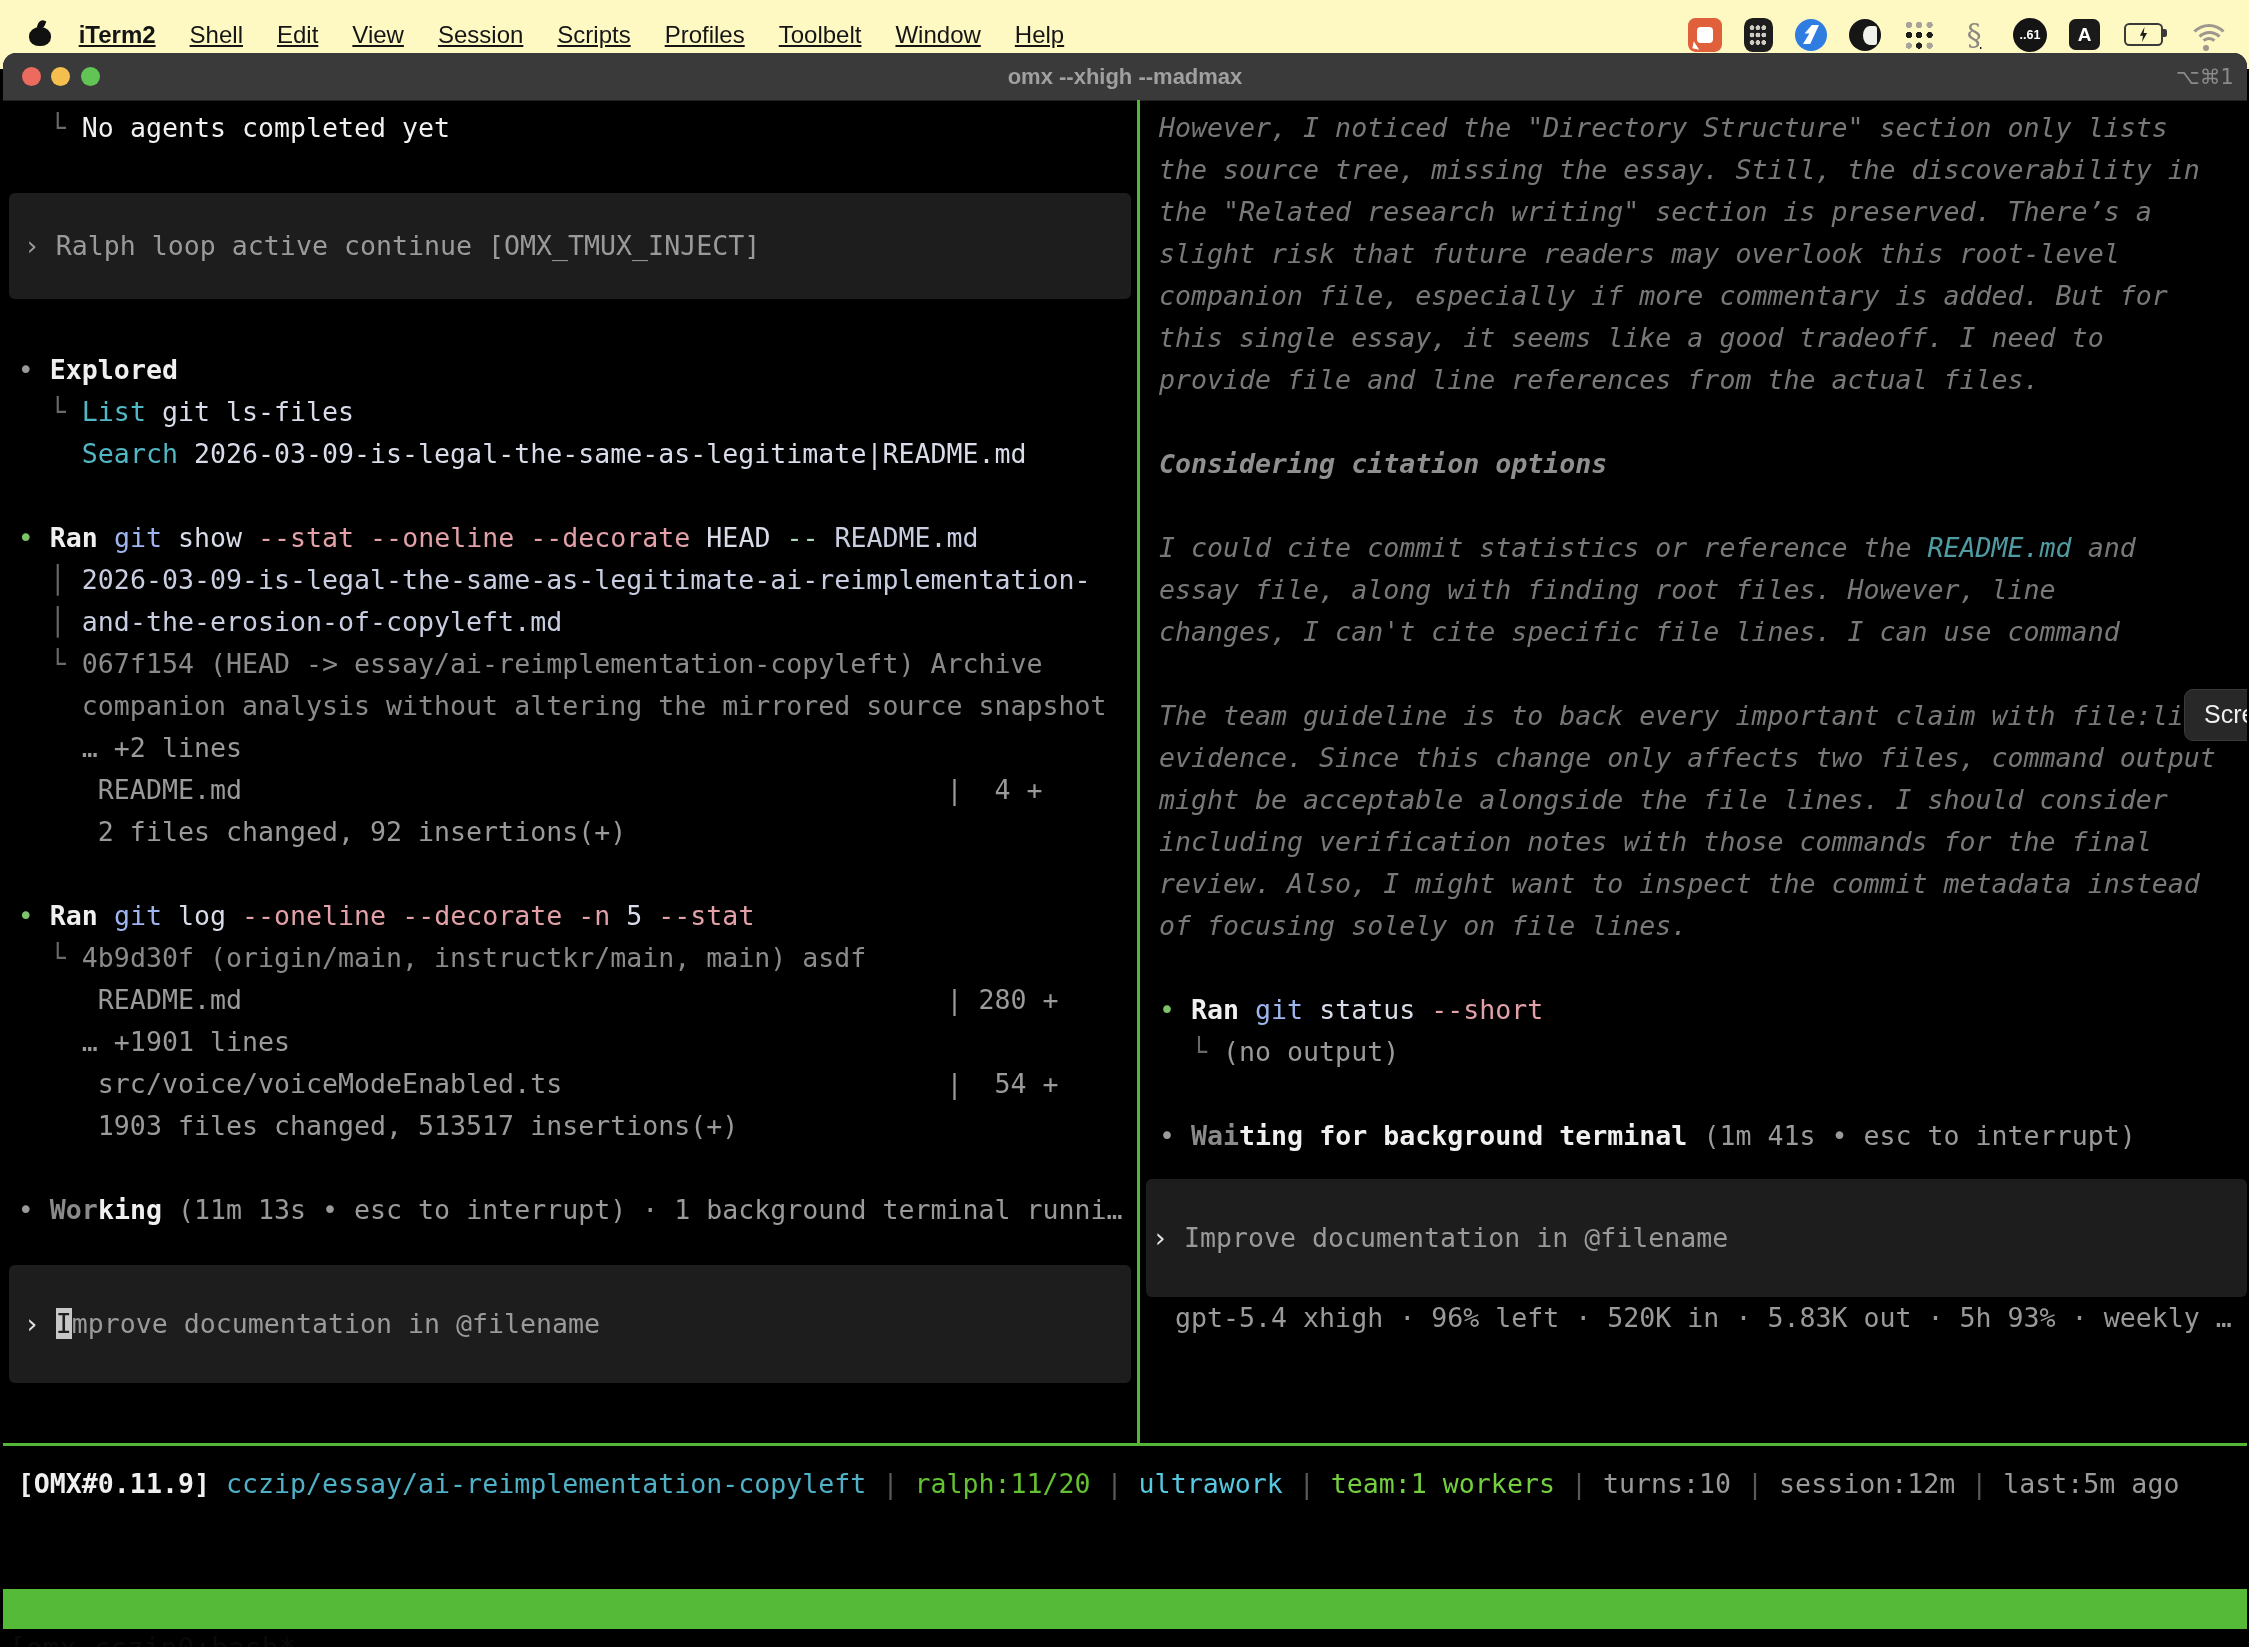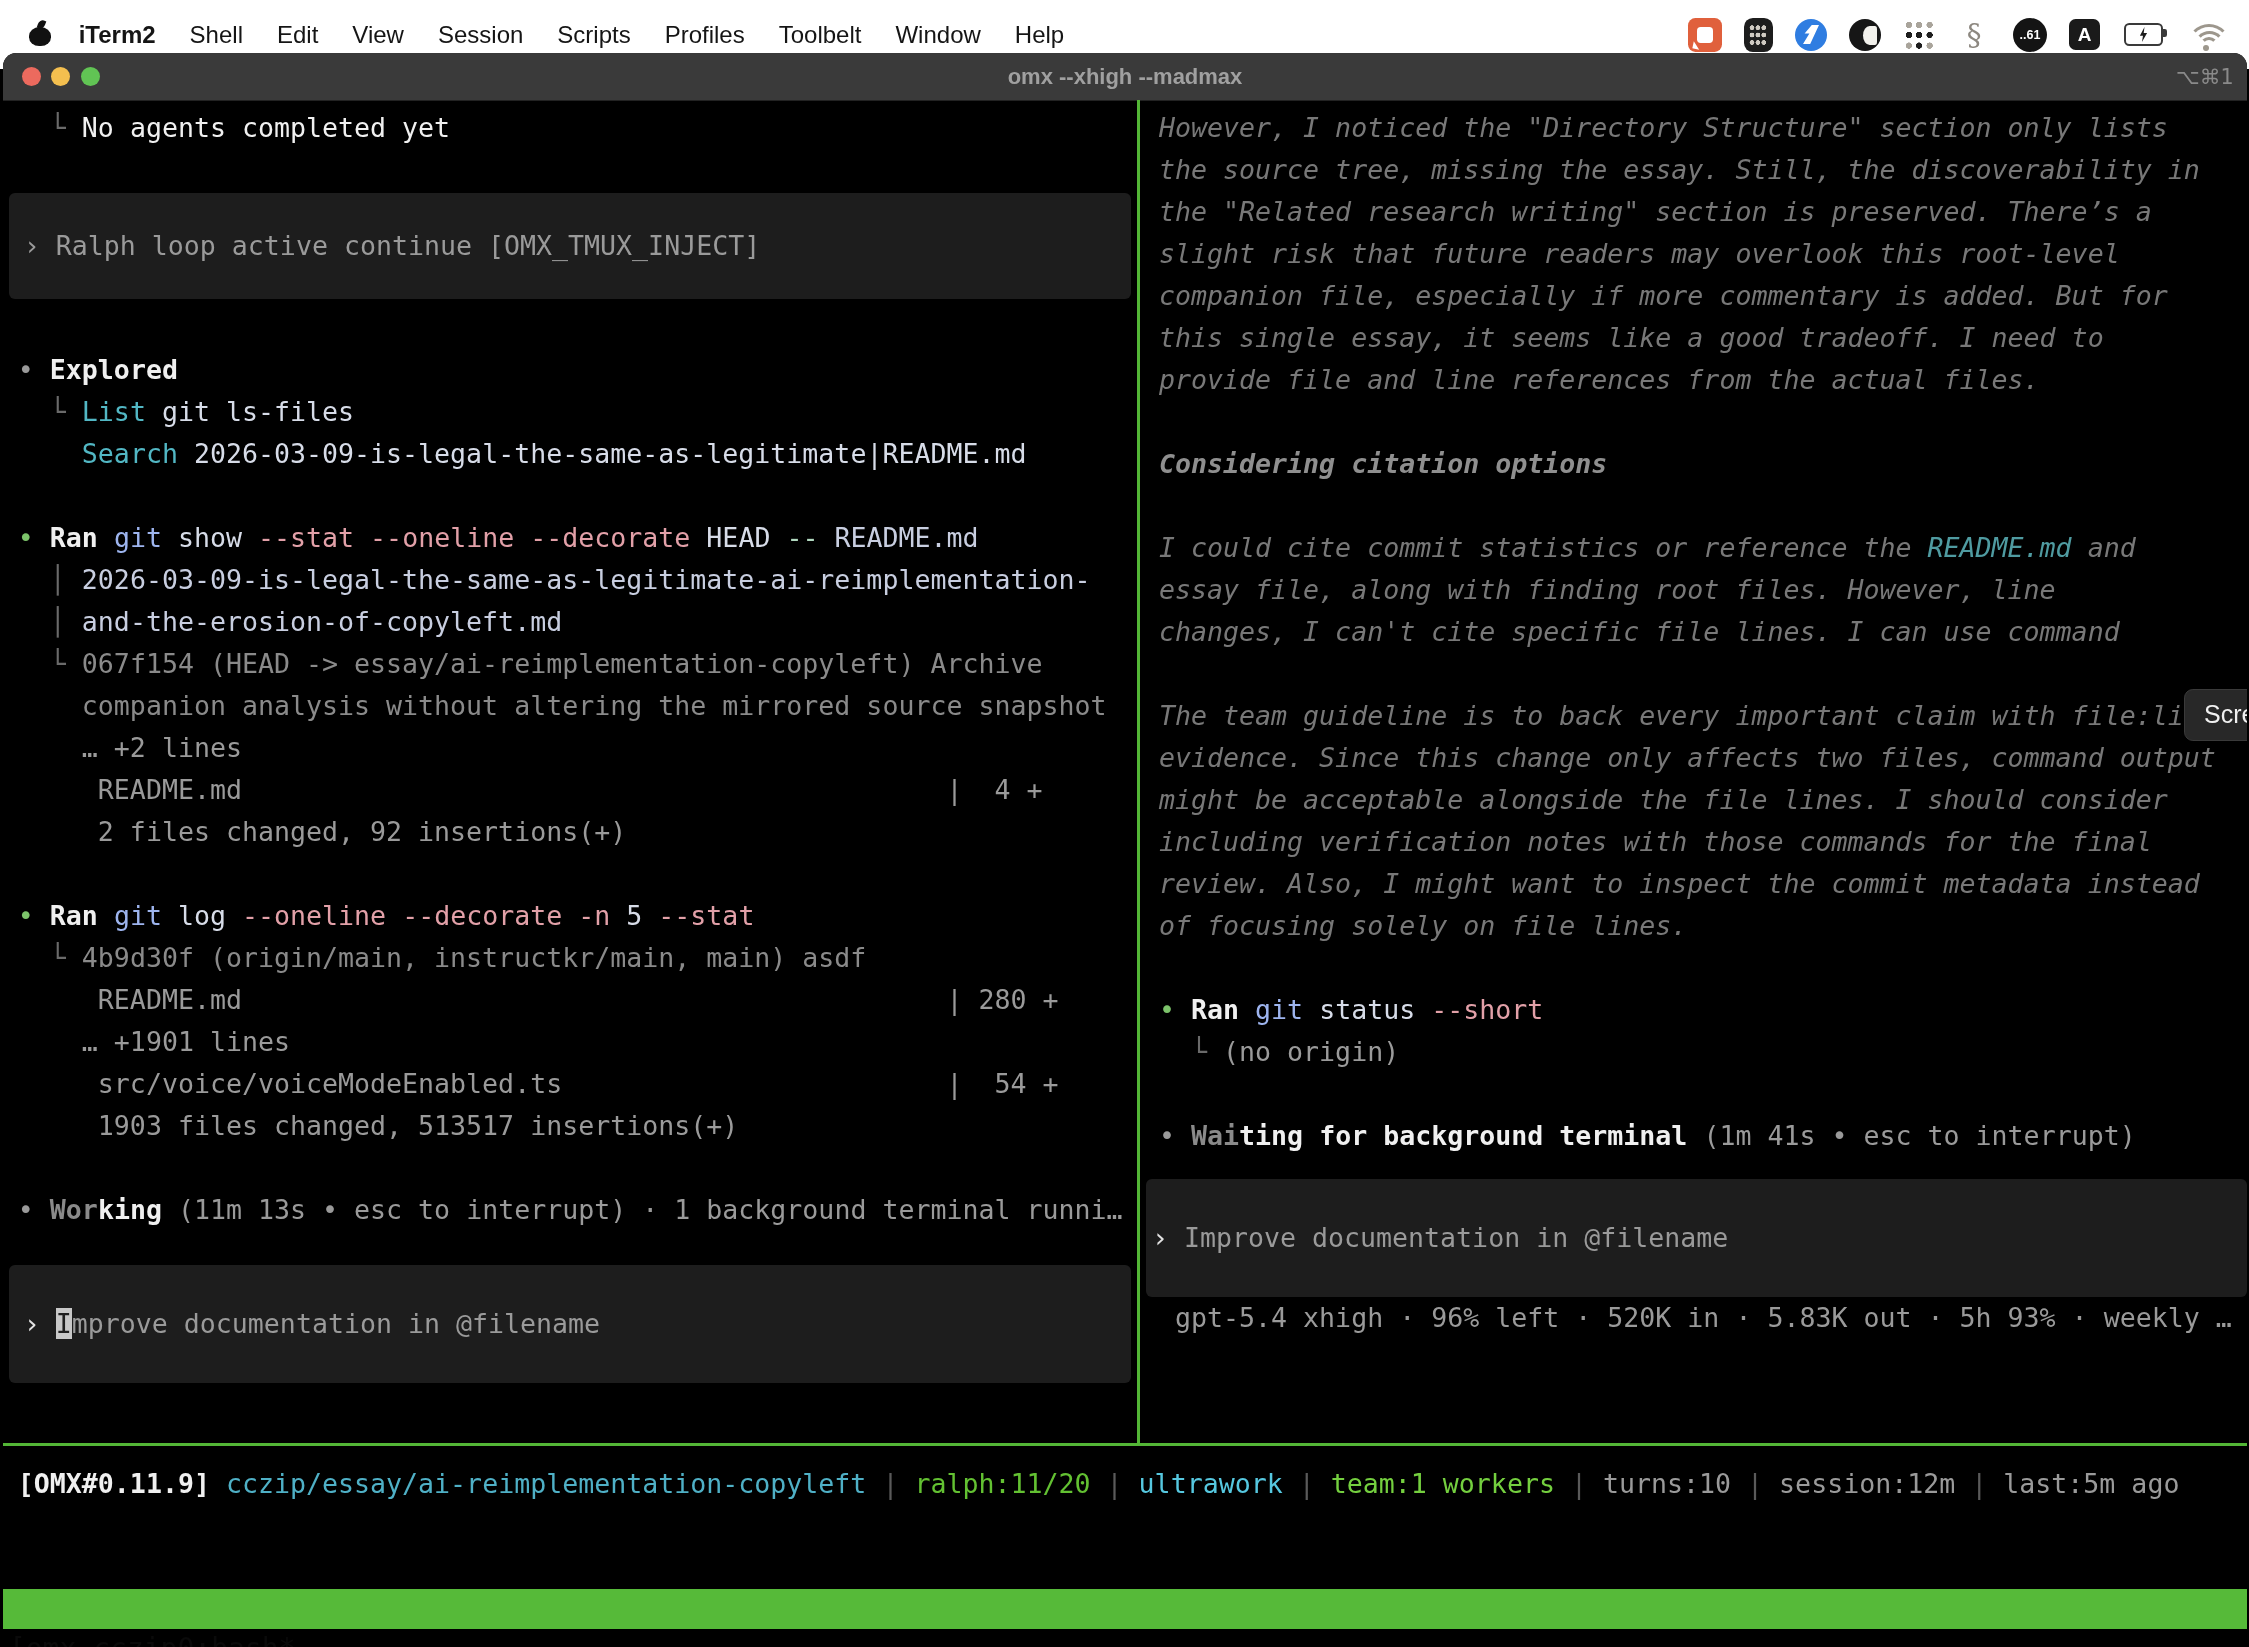--- a/index.html
+++ b/index.html
@@ -1,22 +1,22 @@
 <!DOCTYPE html>
 <html style="font-size:11.8px"><head>
 <meta charset="utf-8">
 <style>
   html,body{margin:0;padding:0;}
   body{width:2250px;height:1648px;background:#000;overflow:hidden;position:relative;
        font-family:"DejaVu Sans Mono",monospace;}
 
   
-  #menu-bar{position:absolute;left:0;top:0;width:2250px;height:69px;background:#ffffff;
+  #menu-bar{position:absolute;left:0;top:0;width:2250px;height:69px;background:#fef9c3;
     display:flex;align-items:center;font-family:"Liberation Sans",sans-serif;
-    font-size:24px;color:#151515;}
+    font-size:24px;color:#151515;text-decoration:underline;}
   #menu-left{display:flex;align-items:center;padding-left:25px;}
   .menu-item{padding:0 17px;white-space:nowrap;}
   .menu-item.app{font-weight:bold;}
   .apple{position:relative;width:22px;height:23.6px;margin:0 10.3px 0 4.4px;display:inline-block;}
   .apple::before{content:"";position:absolute;left:0;top:4.4px;width:22px;height:19px;background:#111;
     border-radius:48% 48% 46% 46%;}
   .apple::after{content:"";position:absolute;left:8.9px;top:-3px;width:7.4px;height:8.9px;background:#111;
     border-radius:60% 0 60% 0;transform:rotate(20deg);}
   #menu-right{margin-left:auto;display:flex;align-items:center;gap:22px;padding-right:25px;}
   .sicon{position:relative;width:34px;height:34px;display:flex;align-items:center;justify-content:center;}
@@ -216,21 +216,21 @@
       <div class="tl"><span style="color: rgb(120, 120, 120); font-style: italic;">changes, I can't cite specific file lines. I can use command</span></div>
       <div class="tl"></div>
       <div class="tl"><span style="color: rgb(120, 120, 120); font-style: italic;">The team guideline is to back every important claim with file:line</span></div>
       <div class="tl"><span style="color: rgb(120, 120, 120); font-style: italic;">evidence. Since this change only affects two files, command output</span></div>
       <div class="tl"><span style="color: rgb(120, 120, 120); font-style: italic;">might be acceptable alongside the file lines. I should consider</span></div>
       <div class="tl"><span style="color: rgb(120, 120, 120); font-style: italic;">including verification notes with those commands for the final</span></div>
       <div class="tl"><span style="color: rgb(120, 120, 120); font-style: italic;">review. Also, I might want to inspect the commit metadata instead</span></div>
       <div class="tl"><span style="color: rgb(120, 120, 120); font-style: italic;">of focusing solely on file lines.</span></div>
       <div class="tl"></div>
       <div class="tl"><span style="color: rgb(124, 195, 106);">• </span><span style="color: rgb(240, 240, 240); font-weight: bold;">Ran</span><span style="color: rgb(215, 220, 232);"> </span><span style="color: rgb(157, 180, 238);">git</span><span style="color: rgb(215, 220, 232);"> status </span><span style="color: rgb(226, 160, 168);">--short</span></div>
-      <div class="tl"><span style="color: rgb(106, 106, 106);">  └ </span><span style="color: rgb(154, 154, 154);">(no origin)</span></div>
+      <div class="tl"><span style="color: rgb(106, 106, 106);">  └ </span><span style="color: rgb(154, 154, 154);">(no output)</span></div>
       <div class="tl"></div>
       <div class="tl"><span style="color: rgb(154, 154, 154);">• </span><span style="color: rgb(138, 138, 138); font-weight: bold;">Wai</span><span style="color: rgb(240, 240, 240); font-weight: bold;">ting for background terminal</span><span style="color: rgb(154, 154, 154);"> (1m 41s • esc to interrupt)</span></div>
       <div class="gap" style="height: 22px;"></div>
       <div class="ibox" style="height: 118px;">
         <div class="tl"><span style="color: rgb(226, 226, 226);">› </span><span style="color: rgb(154, 154, 154);">Improve documentation in @filename</span></div>
       </div>
       <div class="tl"><span style="color: rgb(154, 154, 154);"> gpt-5.4 xhigh · 96% left · 520K in · 5.83K out · 5h 93% · weekly …</span></div>
     </div>
   <div id="pane-bottom-border"></div>
 

